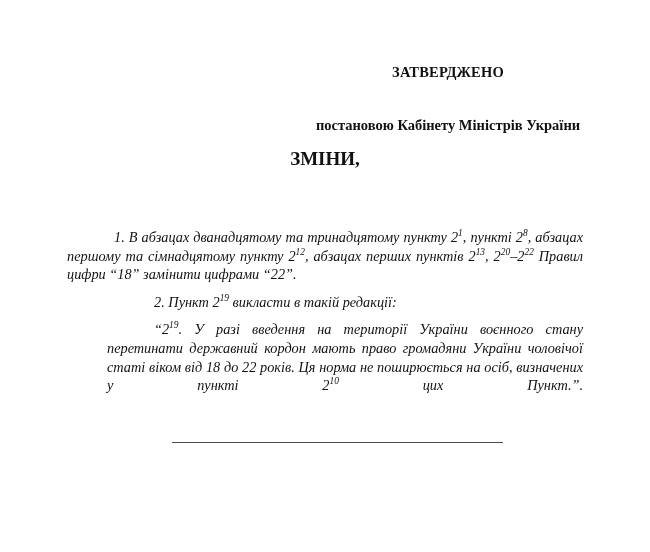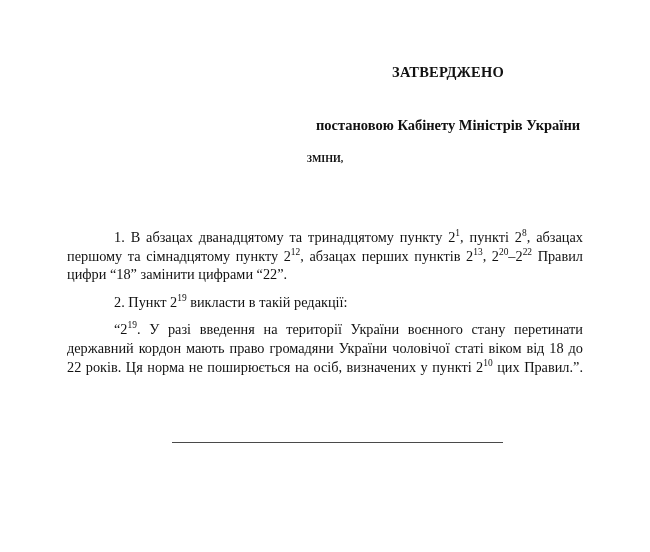--- a/index.html
+++ b/index.html
@@ -48,41 +48,42 @@
   .blank-end   { width: 50px; }
 
   
   .doc-title {
     position: absolute;
     top: 148px;
     left: 67px;
     width: 516px;
     text-align: center;
     font-weight: bold;
-    font-size: 10px;
+    font-size: 19px;
     line-height: 21px;
   }
   .doc-title .t-line { white-space: nowrap; }
 
   
   .body-text {
     position: absolute;
     top: 228px;
     left: 67px;
     width: 516px;
     font-size: 14.3px;
     line-height: 18.6px;
     text-align: justify;
     text-justify: inter-word;
   }
   .para {
     margin: 0;
     text-indent: 47px;
+    font-style: italic;
   }
-  .para + .para { margin-top: 9px; }
+  .para + .para { margin-top: 9px; margin-left: 40px; }
   .para--last::after {
     content: "";
     display: inline-block;
     width: 100%;
   }
   sup {
     font-size: 0.66em;
     vertical-align: super;
     line-height: 0;
   }
@@ -115,20 +116,20 @@
 
     <p class="para">
       <span>1.</span><span> В абзацах дванадцятому та тринадцятому пункту 2</span><sup>1</sup><span>, пункті 2</span><sup>8</sup><span>, абзацах першому та сімнадцятому пункту 2</span><sup>12</sup><span>, абзацах перших пунктів 2</span><sup>13</sup><span>, 2</span><sup>20</sup><span>–2</span><sup>22</sup><span> Правил цифри “18” замінити цифрами “22”.</span>
     </p>
 
     <p class="para">
       <span>2.</span><span> Пункт 2</span><sup>19</sup><span> викласти в такій редакції:</span>
     </p>
 
     <p class="para para--last">
-      <span>“2</span><sup>19</sup><span>. У разі введення на території України воєнного стану перетинати державний кордон мають право громадяни України чоловічої статі віком від 18 до 22 років. Ця норма не поширюється на осіб, визначених у пункті 2</span><sup>10</sup><span> цих Правил.”.</span>
+      <span>“2</span><sup>19</sup><span>. У разі введення на території України воєнного стану перетинати державний кордон мають право громадяни України чоловічої статі віком від 18 до 22 років. Ця норма не поширюється на осіб, визначених у пункті 2</span><sup>10</sup><span> цих Пункт.”.</span>
     </p>
 
   </div>
 
   <div class="bottom-rule"></div>
 
 </div>
 
 </body></html>

